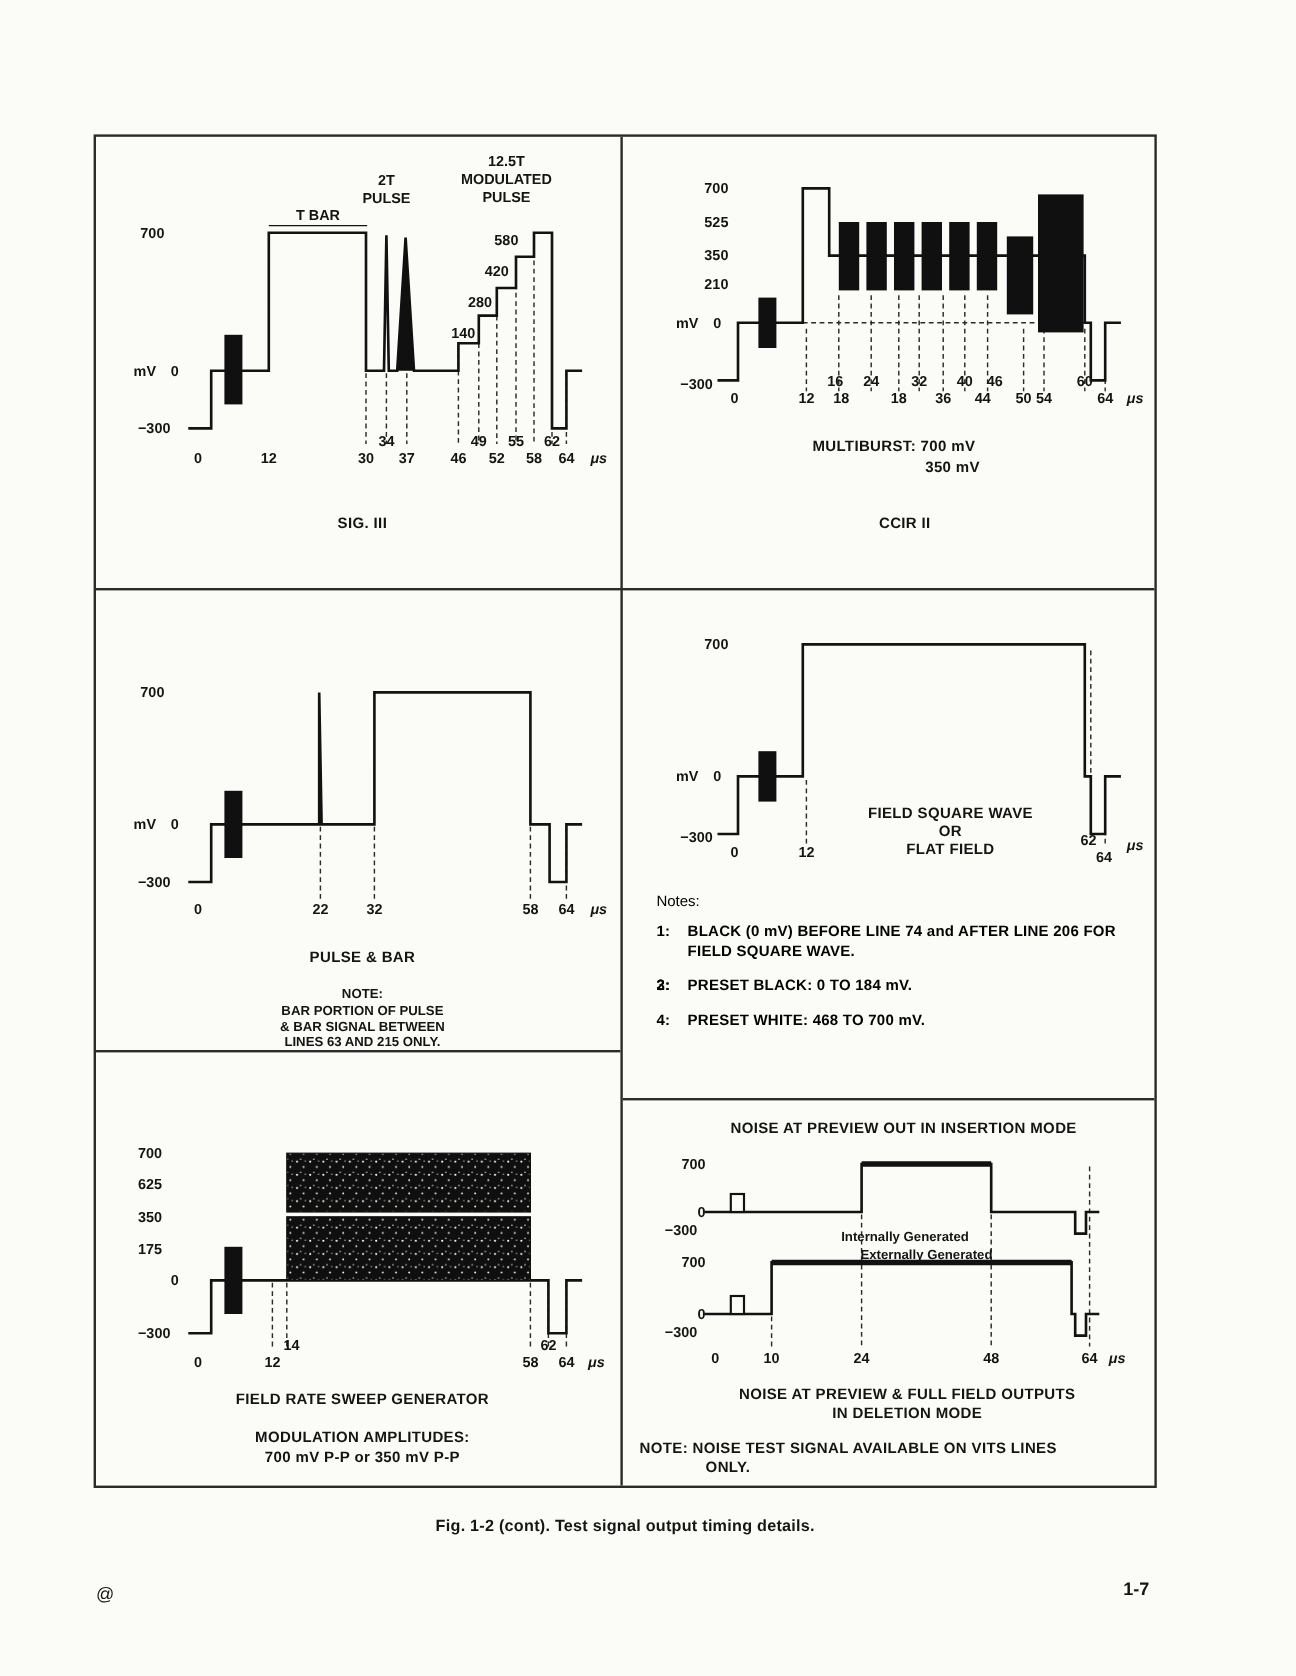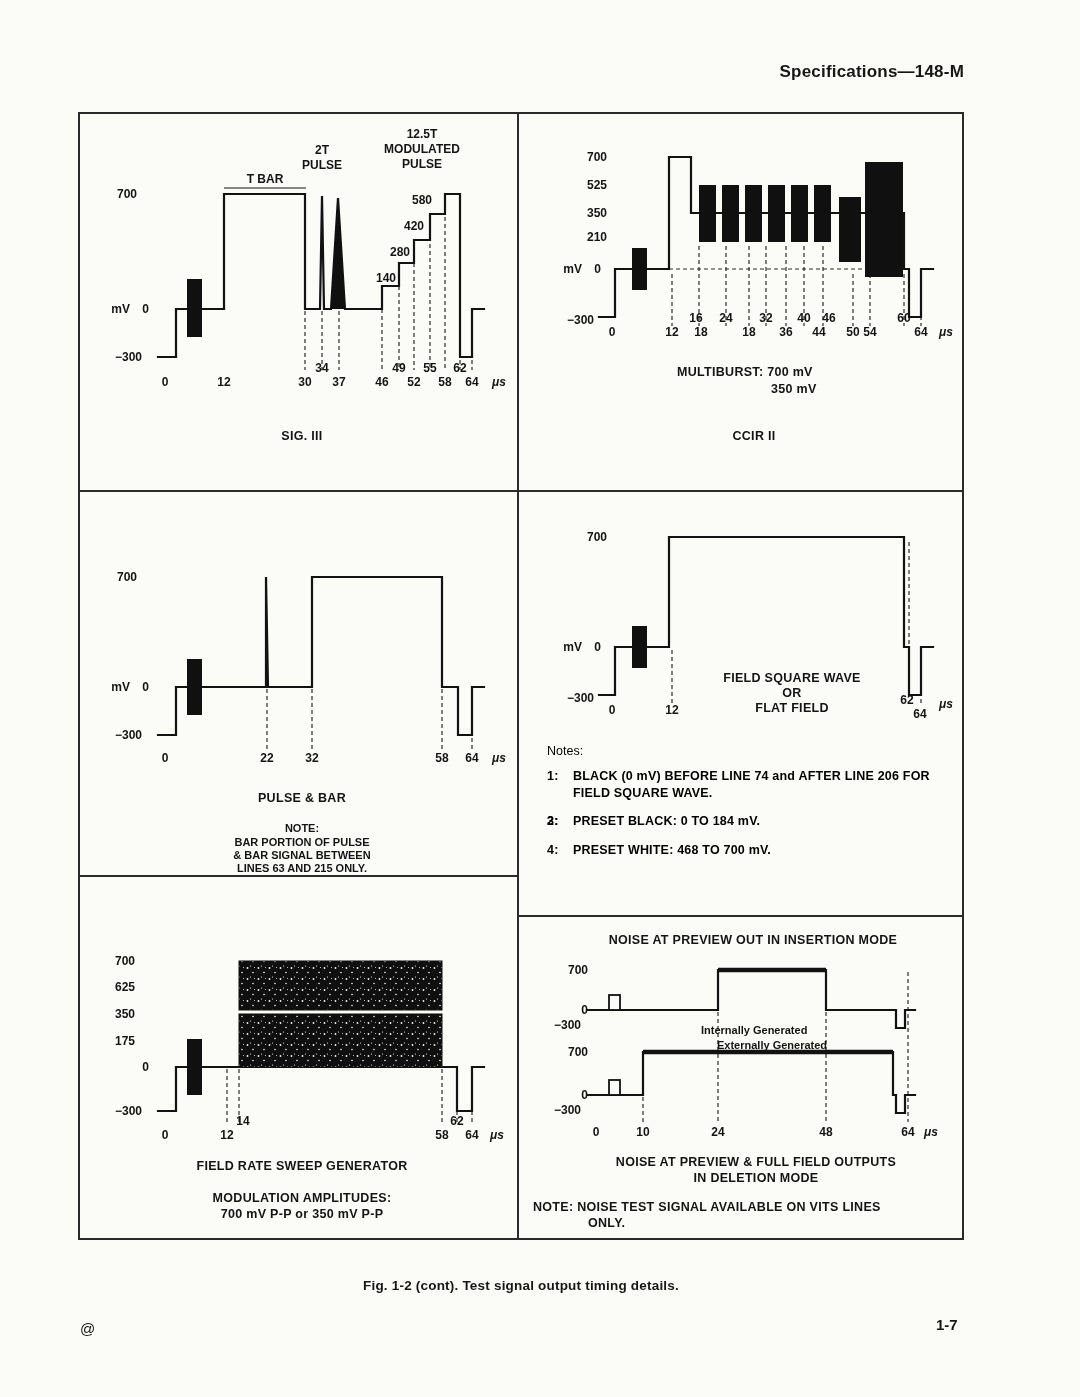--- a/index.html
+++ b/index.html
@@ -35,31 +35,30 @@
   .notes {
     position:absolute; left:28px; top:252px; width:400px;
     font-size:12.5px; color:#000000;
   }
   .notes-title { font-size:12.5px; margin-bottom:10px; }
   .note-item { position:relative; padding-left:26px; margin-bottom:12px;
                font-weight:bold; line-height:1.32; letter-spacing:.2px; }
   .note-num { position:absolute; left:0; }
   .fig-caption {
     position:absolute; top:1264px; left:78px; width:886px; text-align:center;
-    font-size:13.5px; font-weight:bold; letter-spacing:.2px;margin-top:14px;
+    font-size:13.5px; font-weight:bold; letter-spacing:.2px;
   }
   .footer-left  { position:absolute; left:80px;  top:1320px; font-size:15px; }
   .footer-right { position:absolute; left:936px; top:1316px; font-size:15px; font-weight:bold; }
 </style>
 </head>
 <body>
 
 <div class="page">
 
-  <div class="header">Specifications—148-M</div>
 
   <div class="figure-box">
 
     <div class="divider" style="left:437px; top:0; width:2px; height:1124px;"></div>
     <div class="divider" style="left:0; top:376px; width:882px; height:2px;"></div>
     <div class="divider" style="left:0; top:761px; width:437px; height:2px;"></div>
     <div class="divider" style="left:439px; top:801px; width:443px; height:2px;"></div>
 
     <div class="panel" style="left:0; top:0; width:437px; height:376px;">
       <svg width="437" height="376" viewBox="0 0 437 376">

